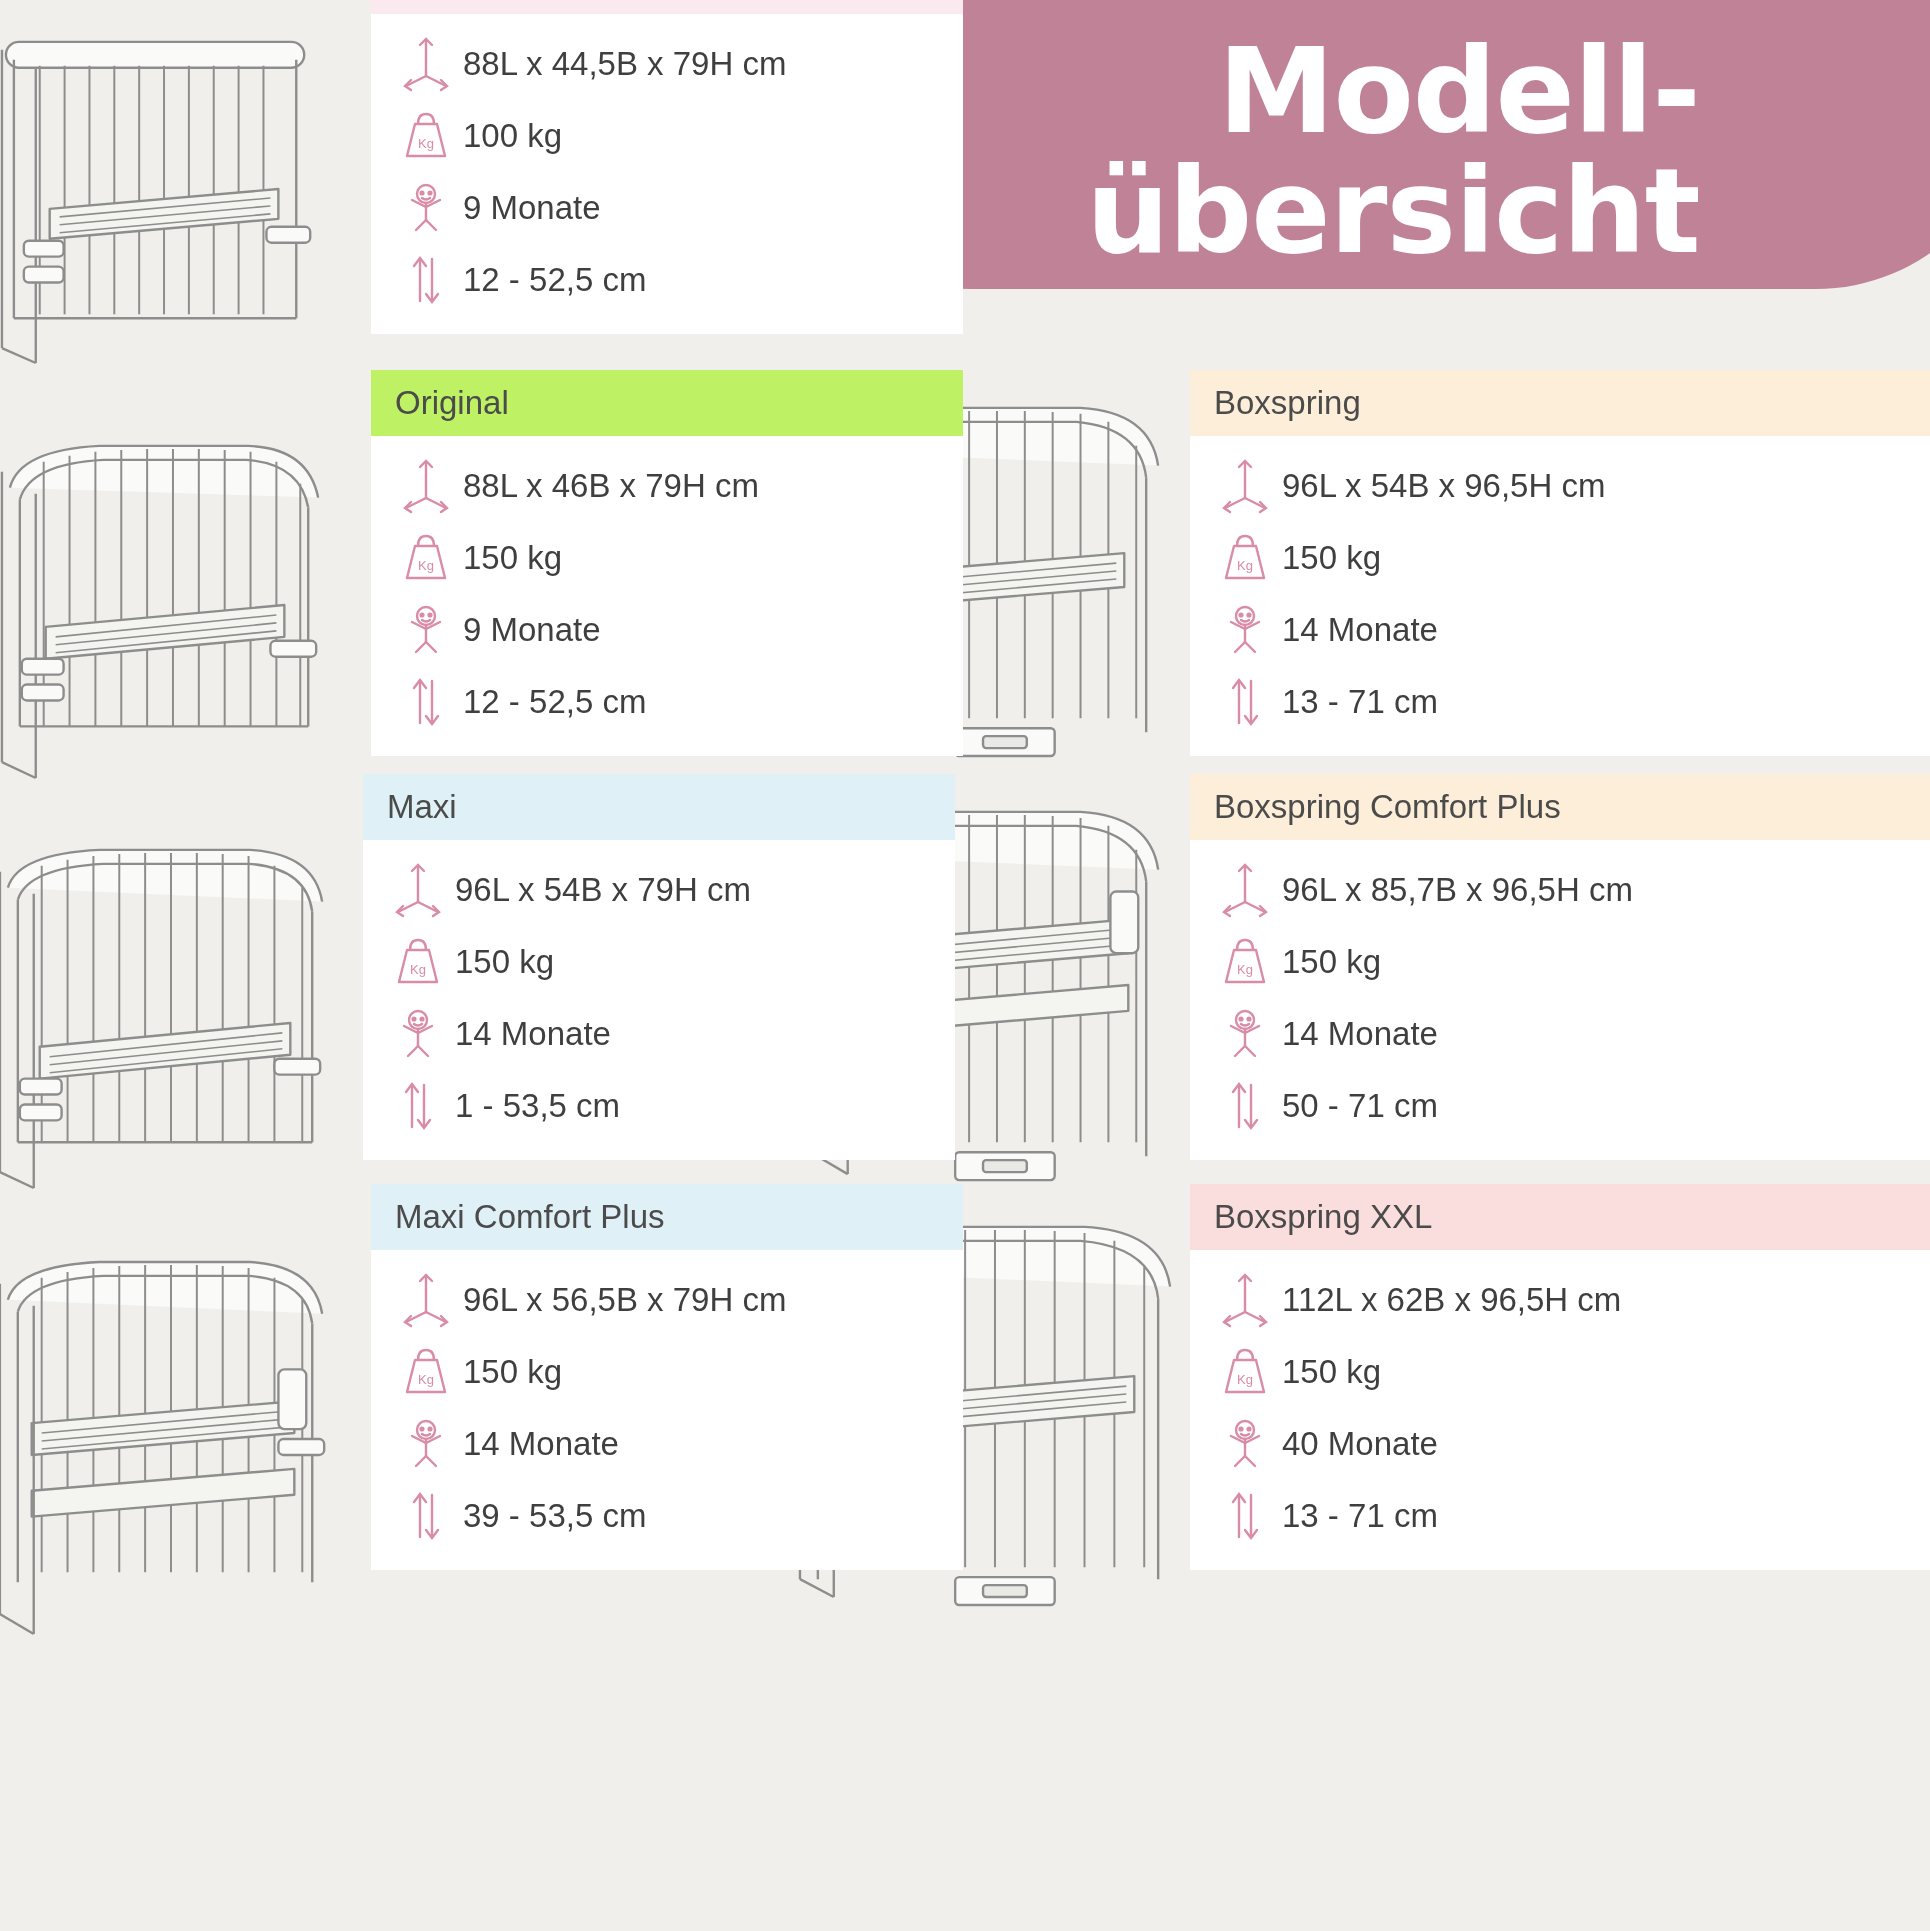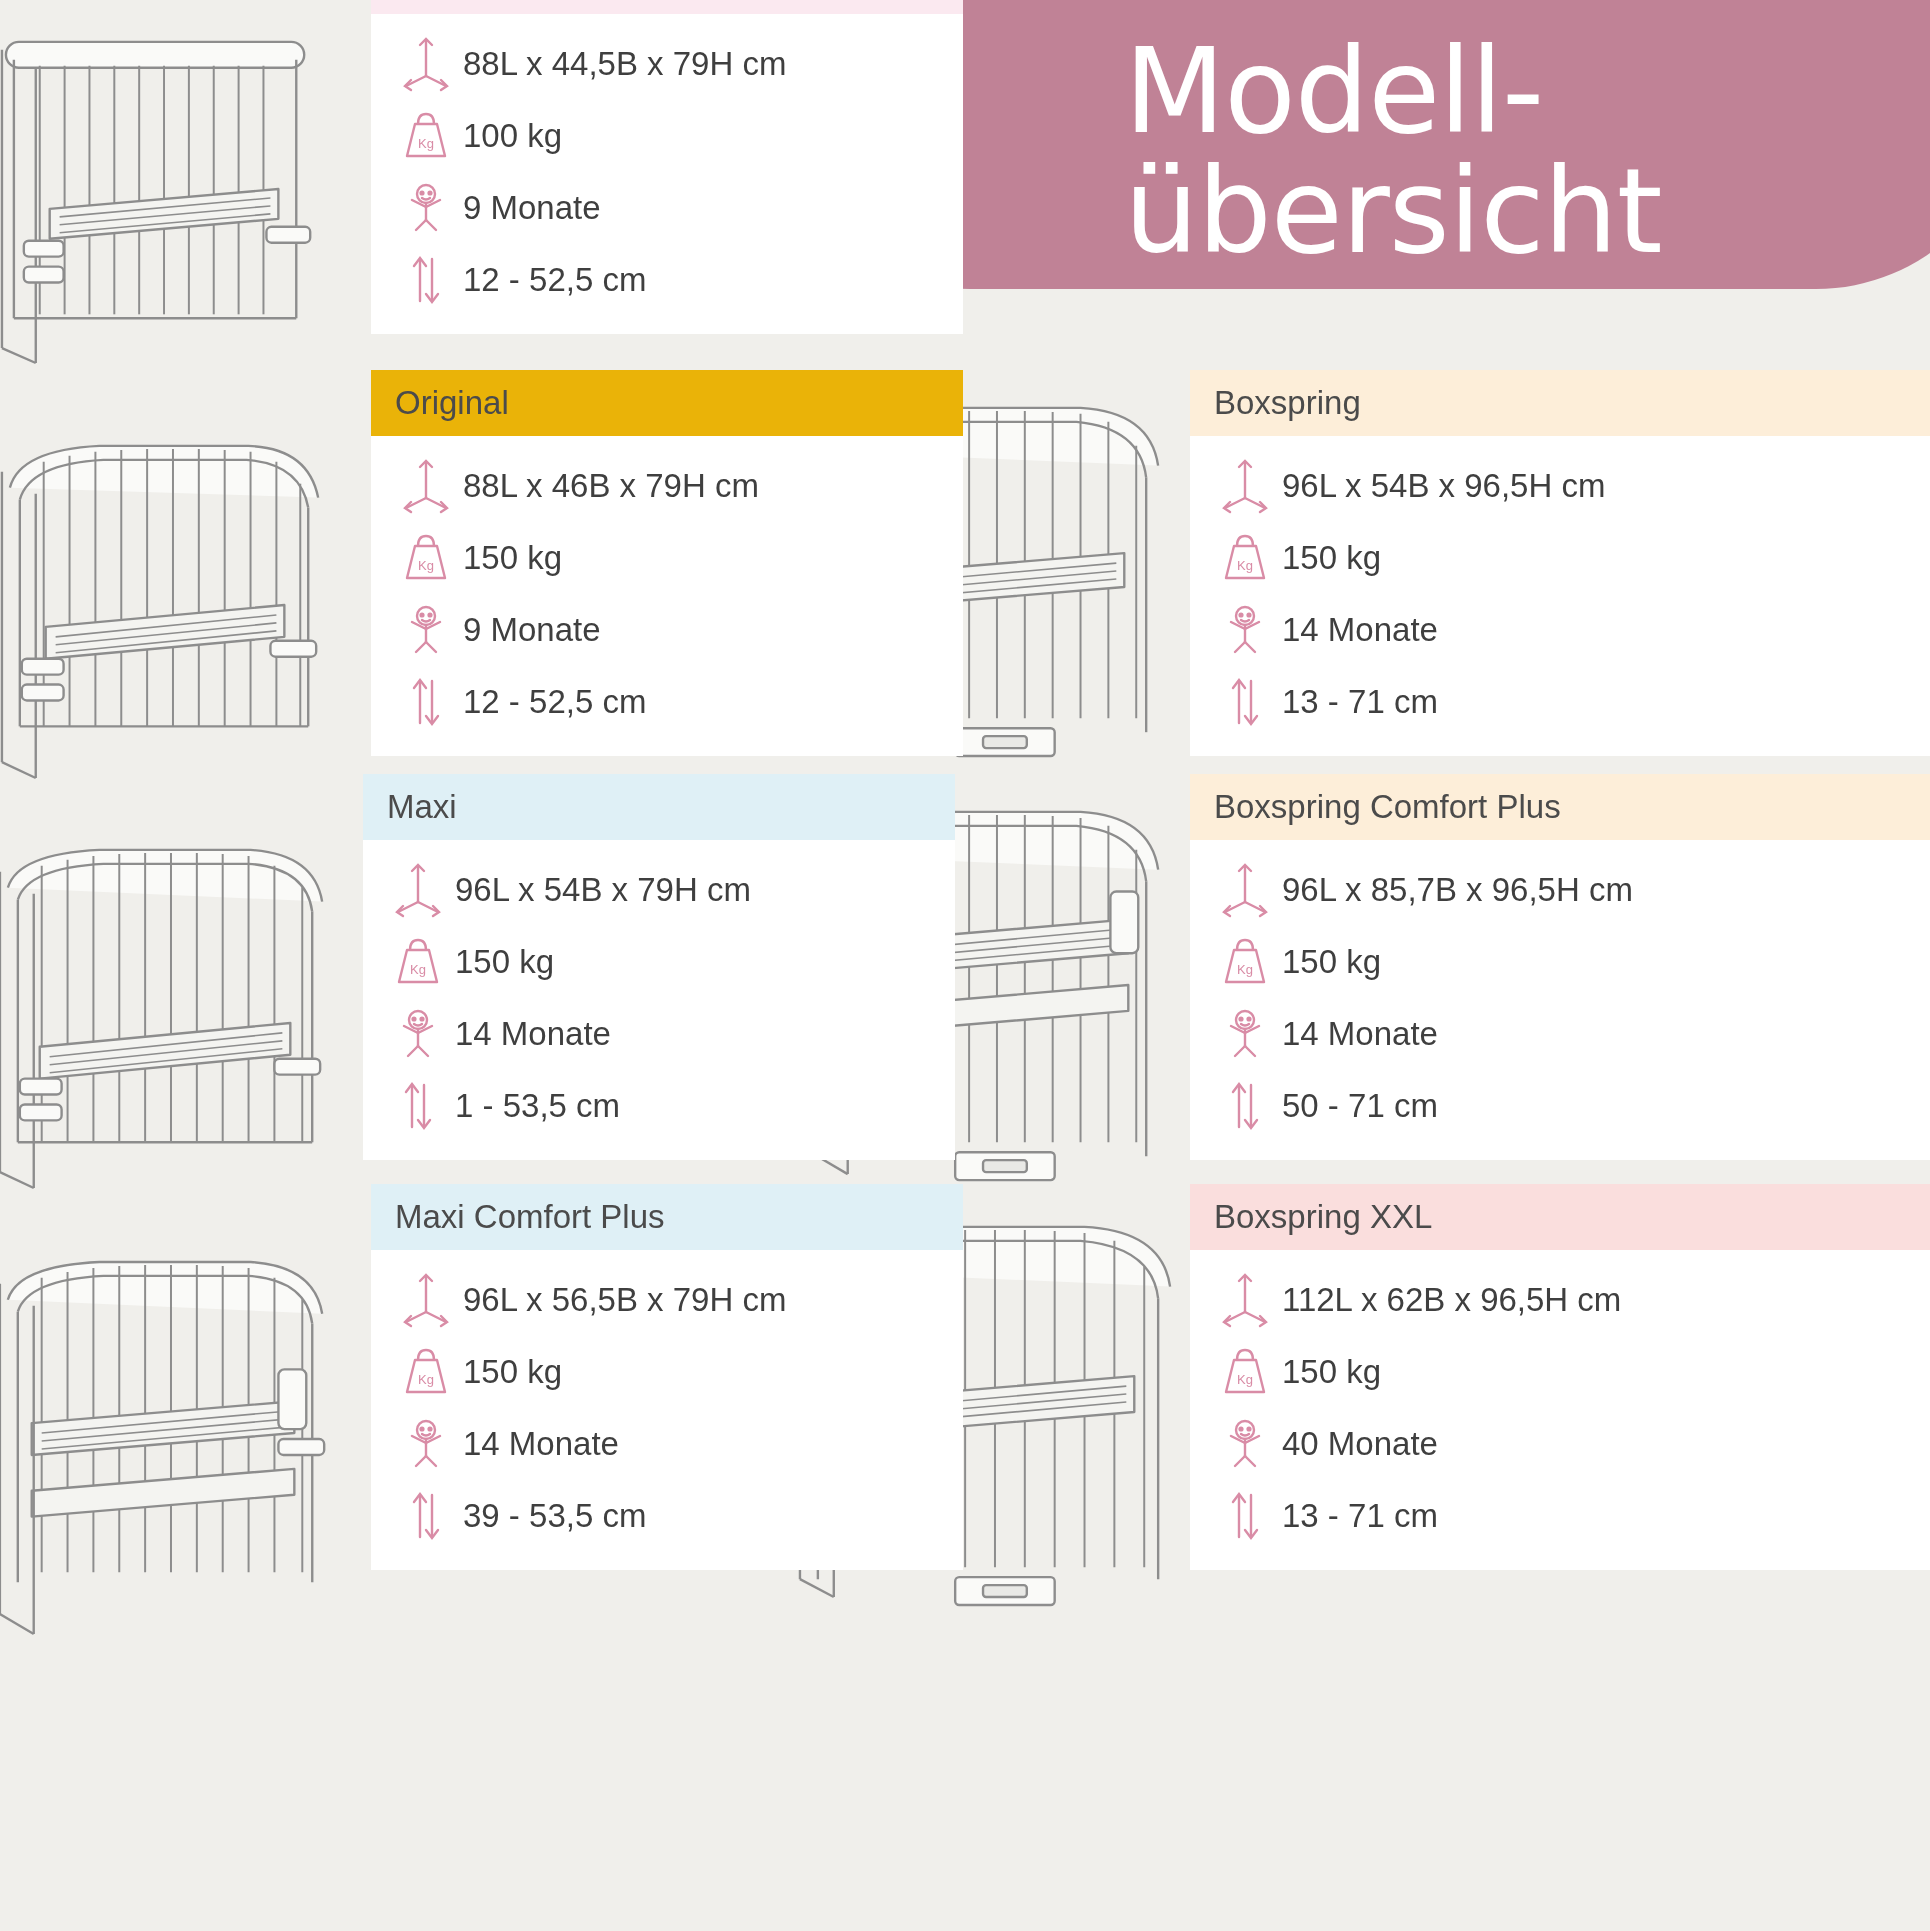--- a/index.html
+++ b/index.html
@@ -24,37 +24,37 @@
     border-radius:199px;
     color:#ffffff;
     display:flex;
     align-items:flex-end;
     justify-content:center;
     padding:0 60px 18px 60px;
   }
   .title-text {
     font-size:117px;
     line-height:1.02;
-    font-weight:normal;
+    font-weight:bold;
     letter-spacing:-1px;
-    text-align:left;
+    text-align:right;
     white-space:pre-line;
     font-family:"DejaVu Sans", sans-serif;
   }
 
   
   .card { position:absolute; width:592px; }
   .card .hdr {
     height:66px;
     display:flex; align-items:center;
     padding-left:24px;
     font-size:33px;
     color:#4b4b4b;
   }
-  .card .hdr.pink   { background:#eab308; }
+  .card .hdr.pink   { background:#bef264; }
   .card .hdr.blue   { background:#dff0f6; }
   .card .hdr.orange { background:#fdeed9; }
   .card .hdr.rose   { background:#fadedd; }
 
   .card .body {
     background:#ffffff;
     padding:14px 0 18px 0;
   }
   .row {
     display:flex;

